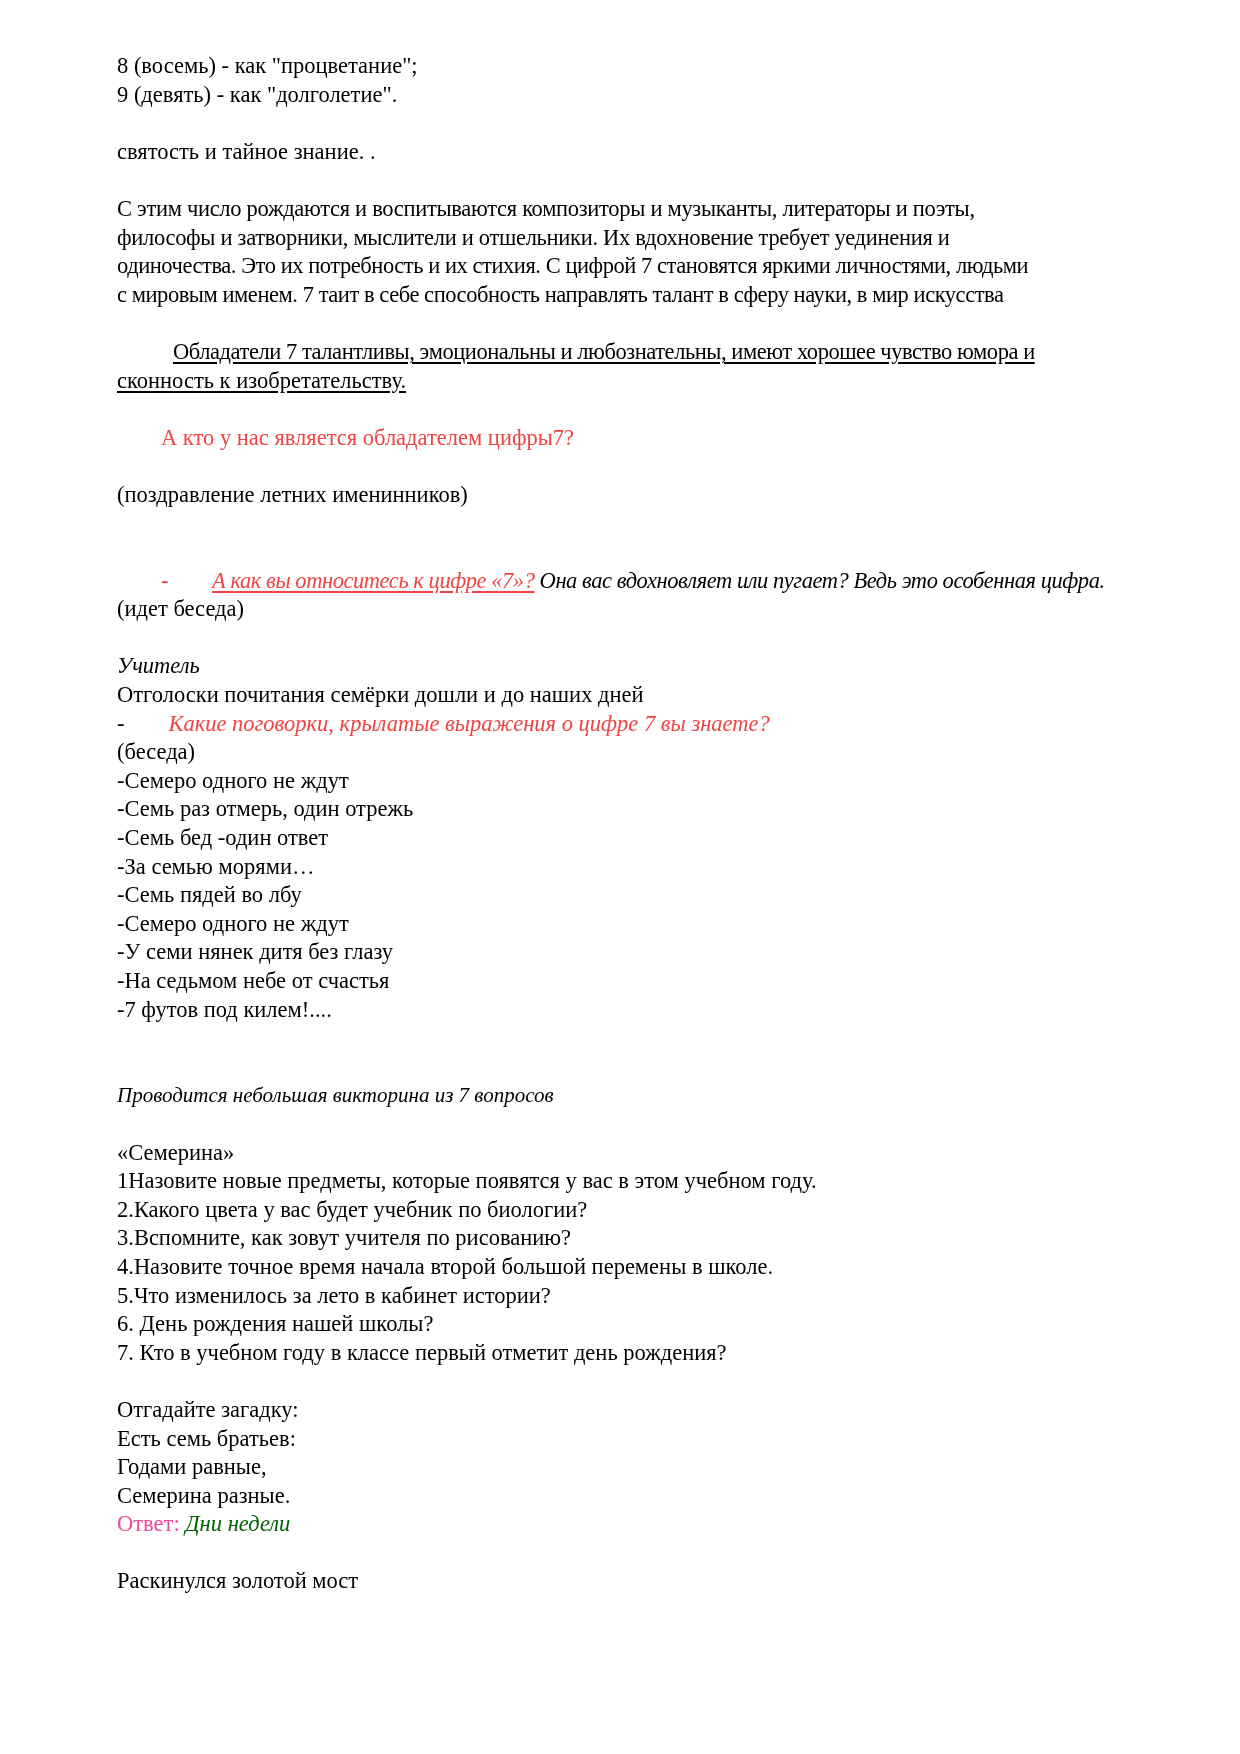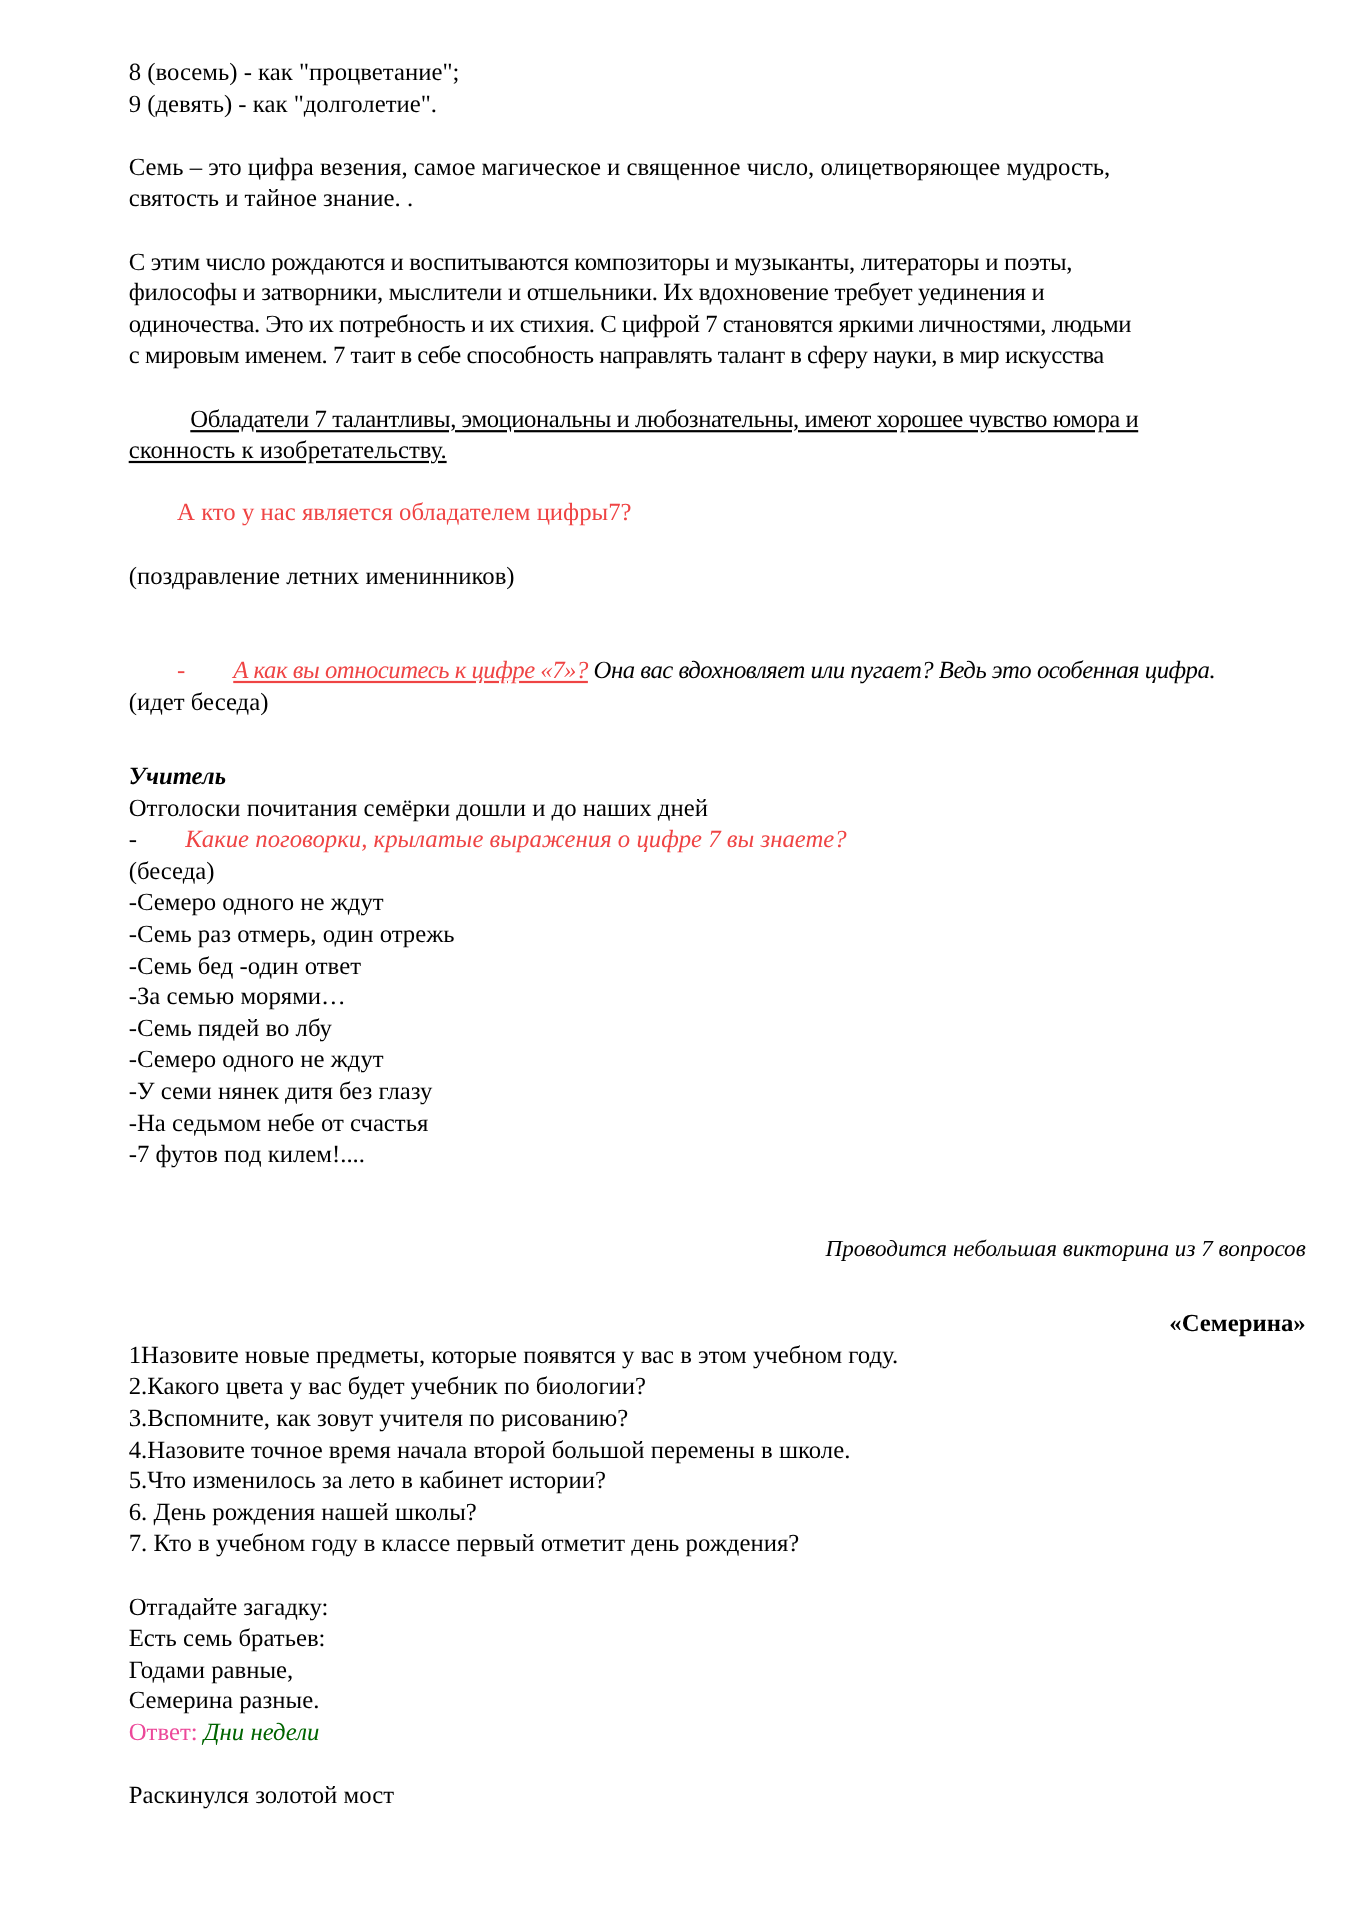--- a/index.html
+++ b/index.html
@@ -26,39 +26,38 @@
     .line {
       white-space: nowrap;
       min-height: 28.6px;
     }
     .blank { height: 28.6px; }
     .indent { padding-left: 56px; }
     .red { color: #ef4444; margin-left: 44px; }
     .grey { color: #ec4899; }
     .green { color: #006400; }
     .ital { font-style: italic; }
-    .bold { font-weight: bold; margin-top: 11px; }
+    .bold { font-weight: normal; }
     .u { text-decoration: underline; text-underline-offset: 3px; }
-    .center { text-align: right; }
+    .center { text-align: left; }
     .narrow { letter-spacing: -0.45px; }
     .tight { letter-spacing: -0.3px; }
   </style>
 </head>
 <body>
 
 <div class="page">
 
   <div>
     <div class="line">8 (восемь) - как "процветание";</div>
     <div class="line">9 (девять) - как "долголетие".</div>
   </div>
   <div class="blank"></div>
 
   <div>
-    <div class="line">Семь – это цифра везения, самое магическое и священное число, олицетворяющее мудрость,</div>
     <div class="line">святость и тайное знание. .</div>
   </div>
   <div class="blank"></div>
 
   <div>
     <div class="line tight">С этим число рождаются и воспитываются композиторы и музыканты, литераторы и поэты,</div>
     <div class="line tight">философы и затворники, мыслители и отшельники. Их вдохновение требует уединения и</div>
     <div class="line narrow">одиночества. Это их потребность и их стихия. С цифрой 7 становятся яркими личностями, людьми</div>
     <div class="line narrow">с мировым именем. 7 таит в себе способность направлять талант в сферу науки, в мир искусства</div>
   </div>

